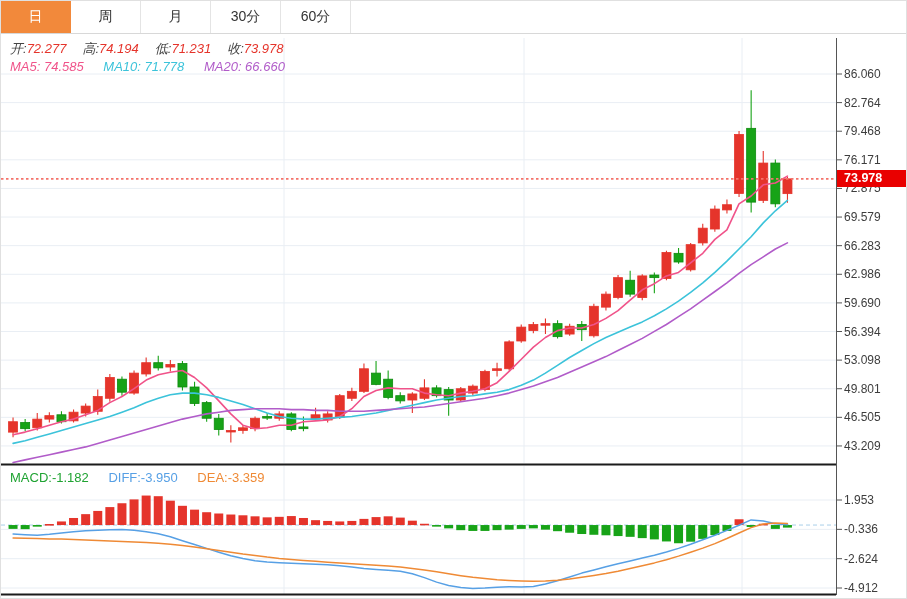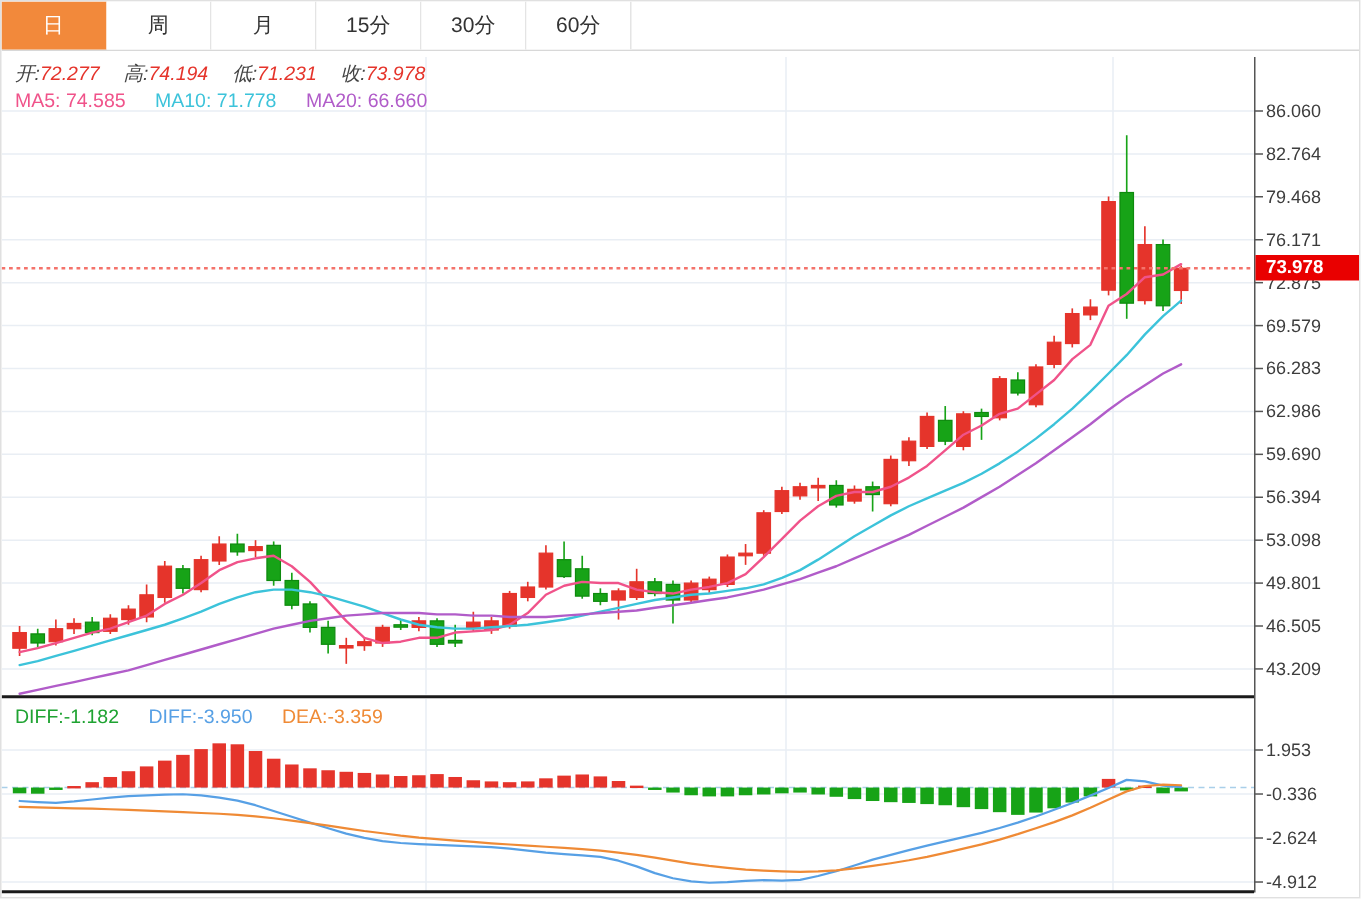--- a/index.html
+++ b/index.html
@@ -10,36 +10,35 @@
   .tab{width:70px;height:100%;display:flex;align-items:center;justify-content:center;
        font-size:14px;color:#333;border-right:1px solid #e4e4e4;box-sizing:border-box;
        background:#fff;cursor:pointer;user-select:none;}
   .tab.active{color:#fff;border-right-color:transparent;}
   .chart{position:absolute;top:33px;left:0;width:907px;height:566px;}
   .chart svg{position:absolute;top:0;left:0;font-family:"Liberation Sans","DejaVu Sans",sans-serif;}
   .legend{position:absolute;font-size:13px;white-space:nowrap;z-index:3;}
   .legend .grp{margin-right:16px;}
   .legend .lab{color:#444;}
   .lp{left:9px;top:6px;font-style:italic;}
-  .lm{left:9px;top:25px;}
+  .lm{left:9px;top:25px;font-style:italic;}
   .lmacd{left:9px;top:436px;}
   .badge{position:absolute;left:836px;top:136px;width:70px;height:17px;background:#e90000;
          color:#fff;font-size:12.5px;font-weight:bold;line-height:17px;padding-left:7px;
          box-sizing:border-box;z-index:4;}
 </style>
 </head>
 <body>
 
 <div class="app">
 
   <div class="tabbar">
     <div class="tab active" style="background: rgb(242, 137, 59);">日</div>
     <div class="tab">周</div>
     <div class="tab">月</div>
-    <div class="tab">15分</div>
     <div class="tab">30分</div>
     <div class="tab">60分</div>
   </div>
 
   <div class="chart">
     <svg width="907" height="566" viewBox="0 0 907 566">
         <line x1="283" y1="4" x2="283" y2="429" stroke="#e9eef4"></line>
         <line x1="283" y1="432" x2="283" y2="560" stroke="#e9eef4"></line>
         <line x1="523" y1="4" x2="523" y2="429" stroke="#e9eef4"></line>
         <line x1="523" y1="432" x2="523" y2="560" stroke="#e9eef4"></line>
@@ -310,20 +309,20 @@
       <span class="grp"><span class="lab">开:</span><span style="color: rgb(229, 52, 43);">72.277</span></span><span class="grp"><span class="lab">高:</span><span style="color: rgb(229, 52, 43);">74.194</span></span><span class="grp"><span class="lab">低:</span><span style="color: rgb(229, 52, 43);">71.231</span></span><span class="grp"><span class="lab">收:</span><span style="color: rgb(229, 52, 43);">73.978</span></span>
     </div>
 
     <div class="legend lm">
       <span class="grp" style="color: rgb(240, 83, 138);">MA5: 74.585</span>
       <span class="grp" style="color: rgb(60, 195, 218);">MA10: 71.778</span>
       <span class="grp" style="color: rgb(177, 92, 201);">MA20: 66.660</span>
     </div>
 
     <div class="legend lmacd">
-      <span class="grp" style="color: rgb(31, 163, 50);">DIFF:-1.182</span>
+      <span class="grp" style="color: rgb(31, 163, 50);">MACD:-1.182</span>
       <span class="grp" style="color: rgb(87, 160, 229); text-align: right;">DIFF:-3.950</span>
       <span class="grp" style="color: rgb(239, 138, 53);">DEA:-3.359</span>
     </div>
 
     <div class="badge" style="background: rgb(233, 0, 0);">73.978</div>
   </div>
 </div>
 
 </body></html>

